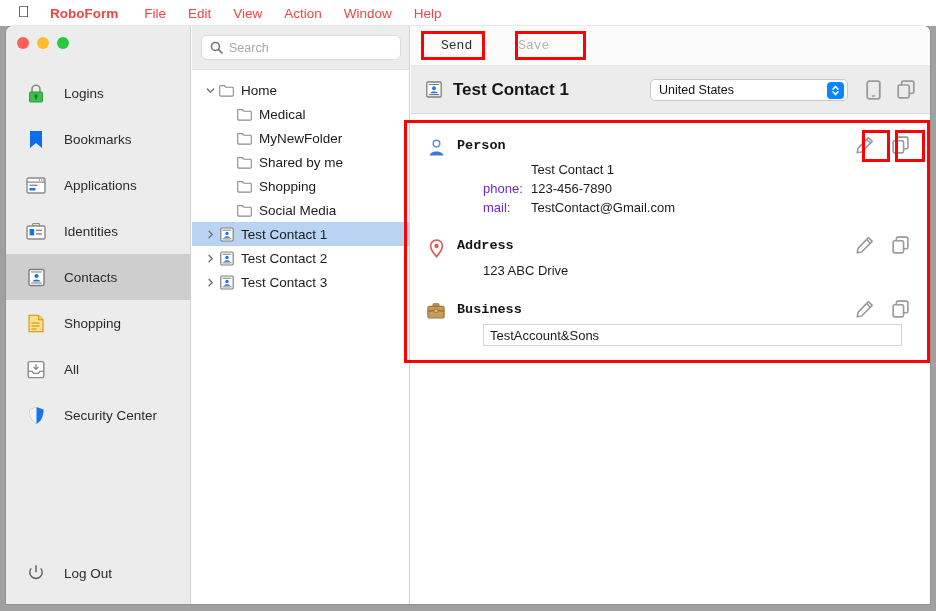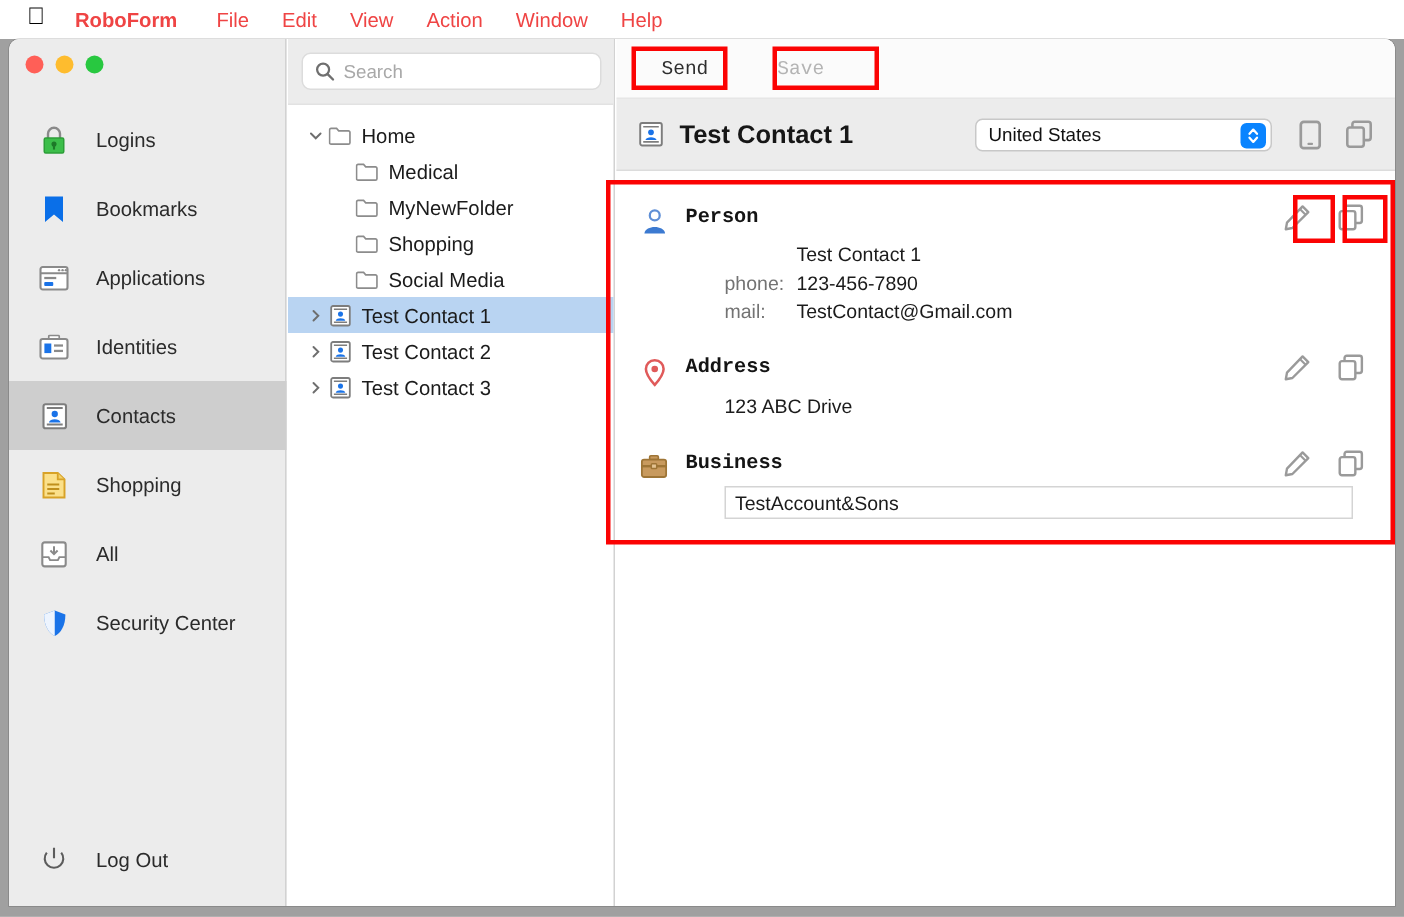--- a/index.html
+++ b/index.html
@@ -123,21 +123,21 @@
   
   .card { position:relative; margin:8px 0 0 0; padding:0 14px; }
   .sect { position:relative; padding:16px 0 0 0; }
   .sect-head { display:flex; align-items:flex-start; }
   .sect-ico { width:22px; flex:0 0 22px; margin-right:10px; padding-top:1px;
               display:flex; justify-content:center; }
   .sect-title { font-size:13.5px; font-weight:bold; color:#141414;font-family:Liberation Mono, monospace; }
   .sect-actions { position:absolute; right:6px; top:14px; display:flex; gap:18px; }
   .fields { margin-left:58px; margin-top:3px; }
   .frow { display:flex; font-size:13px; color:#1b1b1b; line-height:19px; }
-  .fkey { width:48px; flex:0 0 48px; color:#737373; }
+  .fkey { width:48px; flex:0 0 48px; color:#6d28d9; }
   .fval { color:#1b1b1b; }
   .binput {
     margin-left:58px; margin-top:5px; width:calc(100% - 72px); height:22px;
     border:1px solid #d4d4d4; background:#fff; font-size:13px;
     font-family:"Liberation Sans",sans-serif; color:#1b1b1b; padding-left:6px; outline:none;
   }
 
   
   .anno { position:absolute; border:3px solid #fb0303; pointer-events:none; z-index:40; }
 
@@ -317,20 +317,28 @@
 
         <div class="trow lvl1">
           <span class="ti">
             <svg width="15" height="13" viewBox="0 0 15 13">
                 <path d="M0.7 2.6 A1 1 0 0 1 1.7 1.6 H5.4 L6.8 3.2 H13.3 A1 1 0 0 1 14.3 4.2 V11.1 A1 1 0 0 1 13.3 12.1 H1.7 A1 1 0 0 1 0.7 11.1 Z" fill="#fff" stroke="#8c8c8c" stroke-width="1.1"></path>
               </svg>
           </span>
           <span>MyNewFolder</span>
         </div>
 
+        <div class="trow lvl1">
+          <span class="ti">
+            <svg width="15" height="13" viewBox="0 0 15 13">
+                <path d="M0.7 2.6 A1 1 0 0 1 1.7 1.6 H5.4 L6.8 3.2 H13.3 A1 1 0 0 1 14.3 4.2 V11.1 A1 1 0 0 1 13.3 12.1 H1.7 A1 1 0 0 1 0.7 11.1 Z" fill="#fff" stroke="#8c8c8c" stroke-width="1.1"></path>
+              </svg>
+          </span>
+          <span>Shared by me</span>
+        </div>
 
         <div class="trow lvl1">
           <span class="ti">
             <svg width="15" height="13" viewBox="0 0 15 13">
                 <path d="M0.7 2.6 A1 1 0 0 1 1.7 1.6 H5.4 L6.8 3.2 H13.3 A1 1 0 0 1 14.3 4.2 V11.1 A1 1 0 0 1 13.3 12.1 H1.7 A1 1 0 0 1 0.7 11.1 Z" fill="#fff" stroke="#8c8c8c" stroke-width="1.1"></path>
               </svg>
           </span>
           <span>Shopping</span>
         </div>
 

